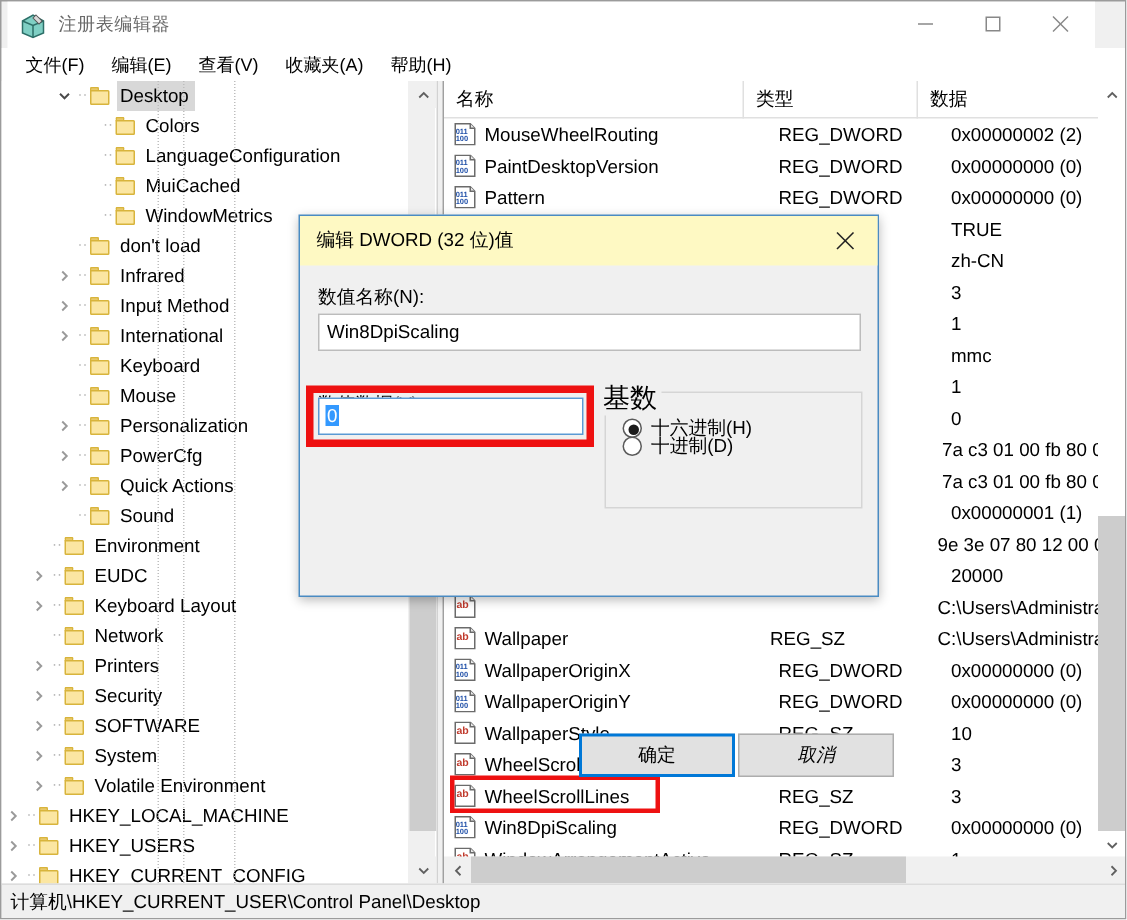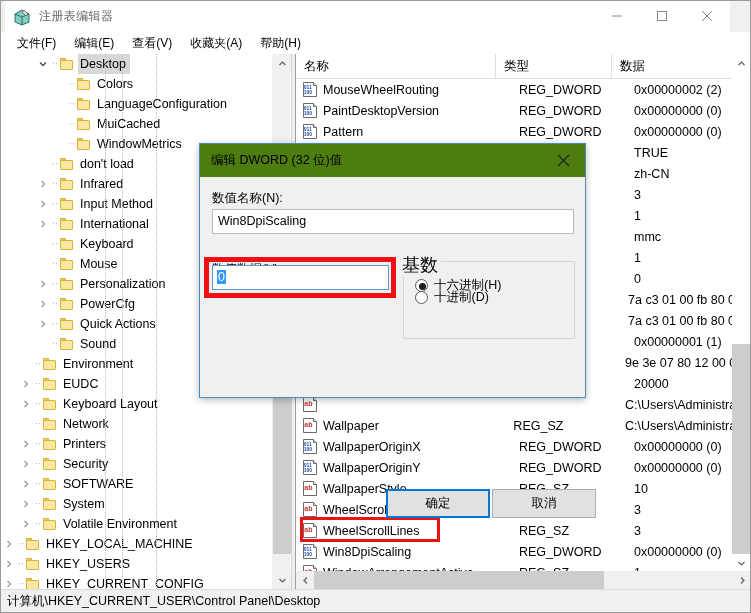--- a/index.html
+++ b/index.html
@@ -181,21 +181,21 @@
   #status-text { font-size: 12.5px; color: #000; padding-left: 6px; white-space: nowrap; }
 
   
   #dialog {
     position: absolute; left: 198px; top: 142px; width: 387px; height: 255px;
     background: #f0f0f0;
     border: 1px solid #4a8bc2;
     box-shadow: 0 2px 7px rgba(0,0,0,.28);
   }
   #dlg-title {
-    height: 33px; background: #4d7c0f; display: flex; align-items: center;
+    height: 33px; background: #fef9c3; display: flex; align-items: center;
     position: relative;
   }
   #dlg-title-text { font-size: 12.5px; color: #000; padding-left: 11px; }
   #dlg-close {
     position: absolute; right: 0; top: 0; width: 44px; height: 32px;
     display: flex; align-items: center; justify-content: center;
   }
   .dlg-label { font-size: 12.5px; color: #000; }
   #dlg-body { position: relative; height: 221px; padding-left: 18px; }
   #name-label { position: absolute; left: 12px; top: 13px; }
@@ -238,21 +238,21 @@
     content: ""; position: absolute; left: 3px; top: 3px;
     width: 7px; height: 7px; border-radius: 50%; background: #1b1b1b;
   }
   #btn-ok, #btn-cancel {
     position: absolute; top: 345px; width: 104px; height: 29px;
     font-size: 12.5px; color: #000;
     display: flex; align-items: center; justify-content: center;
     background: #e1e1e1; border: 1px solid #adadad;
   }
   #btn-ok { left: 186px; background: #e1e1e1; border: 2px solid #0078d7; }
-  #btn-cancel { left: 292px; }
+  #btn-cancel { left: 292px; font-style: italic; }
   
   #dlg-buttons { position: absolute; left: 0; top: 0; width: 100%; height: 100%; pointer-events: none; }
   #dlg-buttons > div { pointer-events: auto; }
 
   
   #hl-row {
     position: absolute; left: 299px; top: 516px; width: 140px; height: 25px;
     border: 3px solid #ee1111; pointer-events: none;
   }
 </style>

